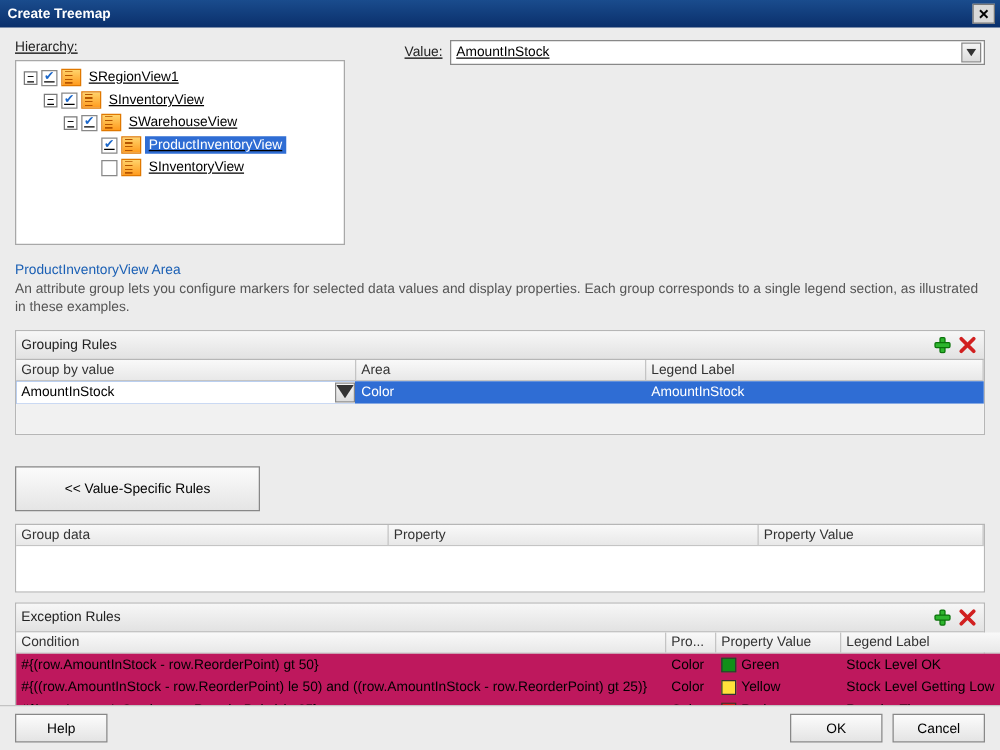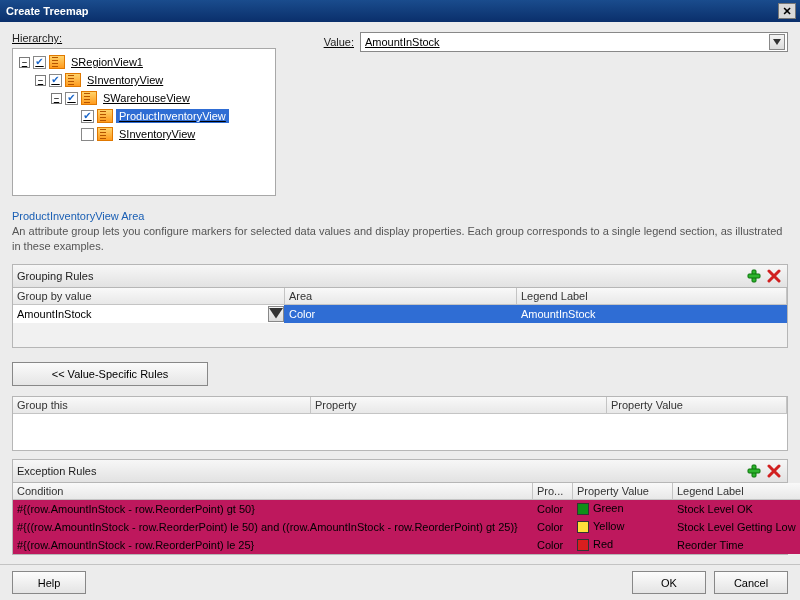--- a/index.html
+++ b/index.html
@@ -50,21 +50,21 @@
 .table-head .cell { border-right:1px solid #c4c4c4; padding:2px 4px; }
 .table-body { background:#fff; }
 .row { display:flex; align-items:center; height:18px; }
 .row.sel { background:#2f6dd4; color:#fff; }
 .row .cell { padding:0 4px; border-right:1px solid transparent; overflow:hidden; white-space:nowrap; text-overflow:ellipsis; }
 .row-combo{ display:flex; align-items:center; justify-content:space-between; width:100%; height:18px; background:#fff; color:#000; }
 .row-combo .arrow{width:16px;height:16px;border:1px solid #888;background:linear-gradient(#f5f5f5,#dcdcdc);display:flex;align-items:center;justify-content:center;}
 
 .gr-col1{width:272px;} .gr-col2{width:232px;} .gr-col3{flex:1;}
 
-.vrules-btn { margin:6px 0 10px 0; width:196px; height:24px; border:1px solid #888; background:linear-gradient(#fbfbfb,#e5e5e5); cursor:pointer; }
+.vrules-btn { margin:17px 0 10px 0; width:196px; height:36px; border:1px solid #888; background:linear-gradient(#fbfbfb,#e5e5e5); cursor:pointer; }
 
 .mt-col1{width:298px;} .mt-col2{width:296px;} .mt-col3{flex:1;}
 .match-body{background:#fff; height:36px;}
 
 .ex-col1{width:520px;} .ex-col2{width:40px;} .ex-col3{width:100px;} .ex-col4{flex:1;}
 .ex-body{background:#be185d;}
 .swatch{width:12px;height:12px;border:1px solid #333;display:inline-block;vertical-align:middle;margin-right:4px;}
 .swatch.green{background:#108f18;} .swatch.yellow{background:#ffe13a;} .swatch.red{background:#d91e1e;}
 
 .footer { position:absolute; left:0; right:0; bottom:0; padding:6px 12px; display:flex; justify-content:space-between; border-top:1px solid #c3c3c3; background:#ececec;margin-top:29px;}
@@ -176,21 +176,21 @@
     </div>
     <div style="height:24px;background:#f1f1f1;"></div>
   </div>
 </div>
 
 <button class="vrules-btn">&lt;&lt; Value-Specific Rules</button>
 
 
 <div class="groupbox">
   <div class="table-head">
-    <div class="cell mt-col1">Group this</div>
+    <div class="cell mt-col1">Group data</div>
     <div class="cell mt-col2">Property</div>
     <div class="cell mt-col3">Property Value</div>
   </div>
   <div class="table-body match-body"></div>
 </div>
 
 
 <div class="groupbox">
   <div class="groupbox-header">
     <span class="title">Exception Rules</span>

